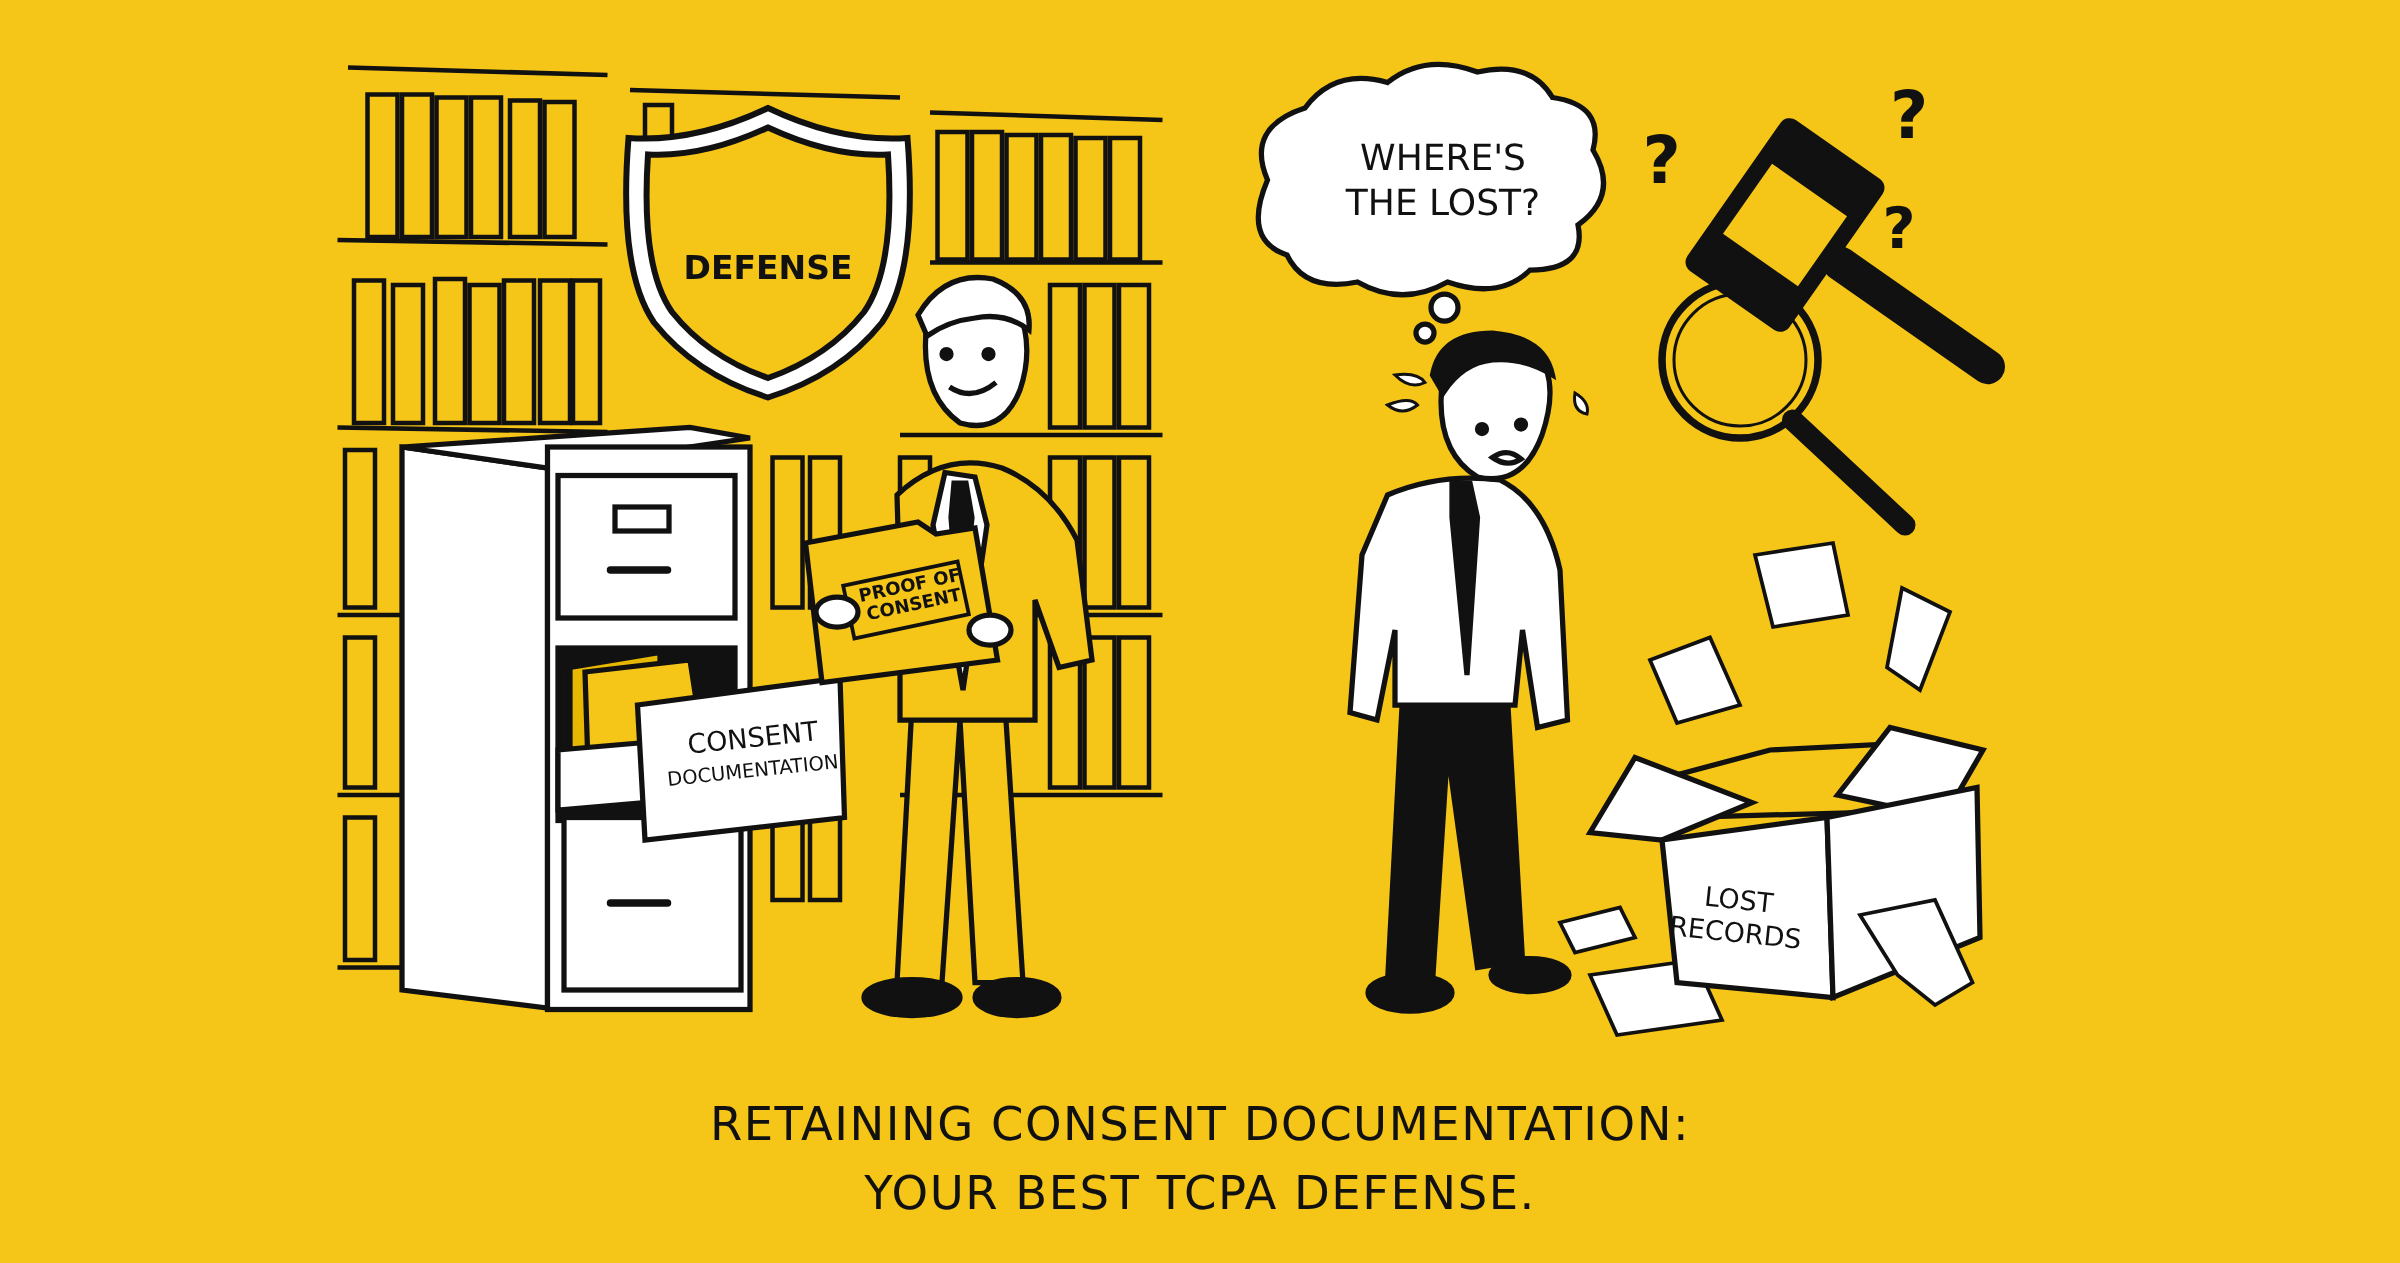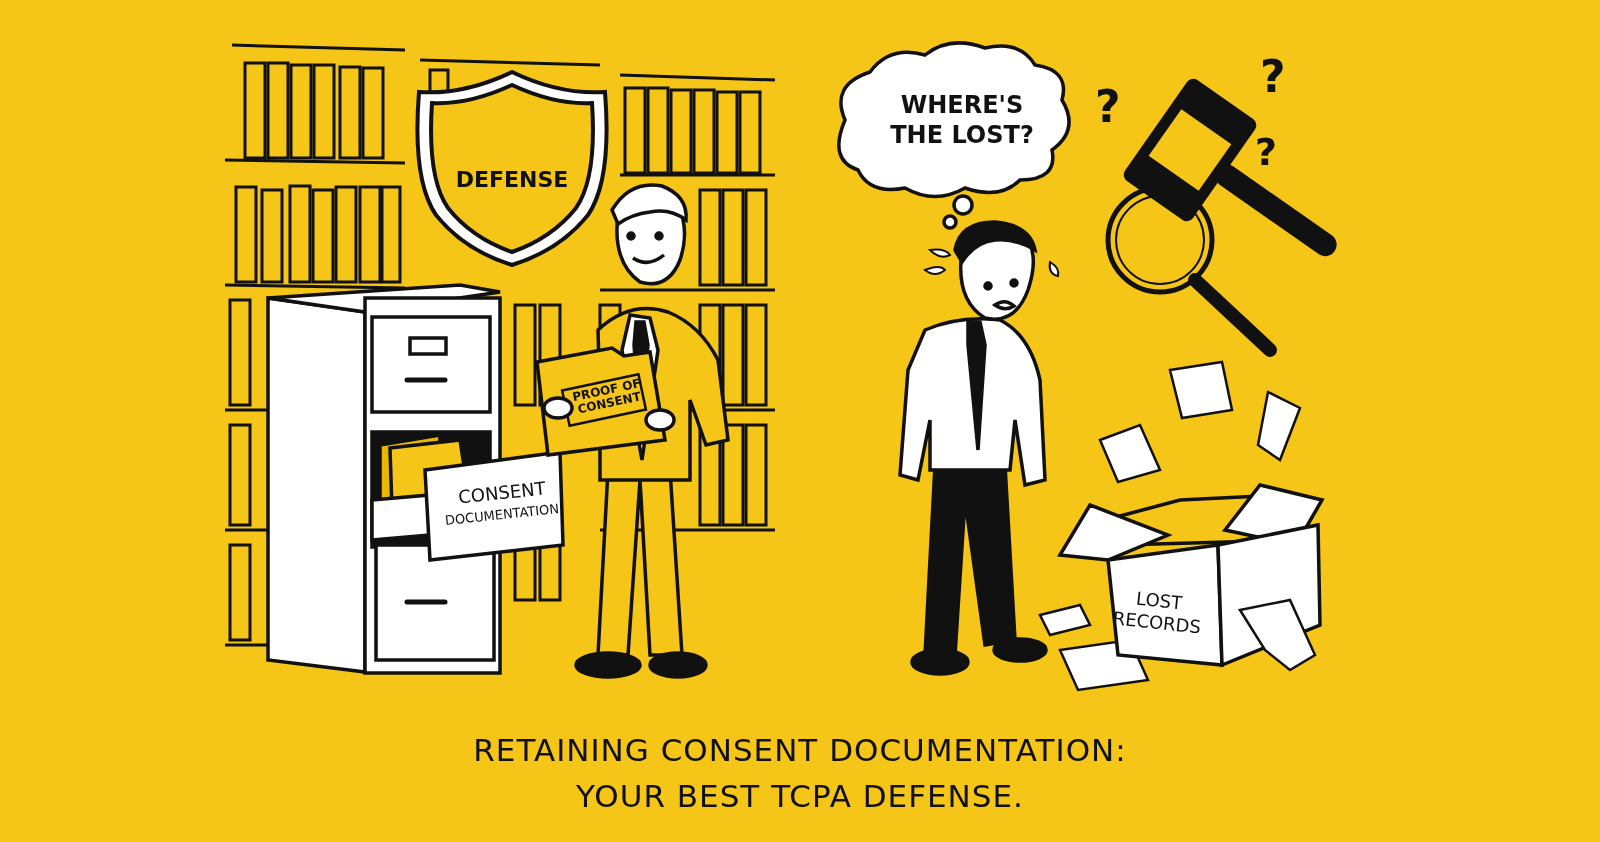--- a/index.html
+++ b/index.html
@@ -16,21 +16,21 @@
       white-space: nowrap;
     }
     .shield-title { left: 432px; top: 118px; width: 160px; font-size: 44px; letter-spacing: 1px; }
     .shield-sub { left: 432px; top: 168px; width: 160px; font-size: 22px; }
     .proof-label {
       left: 565px; top: 384px; width: 86px; font-size: 12px; font-weight: bold;
       transform: rotate(-12deg); line-height: 1.1;
     }
     .consent-title { left: 432px; top: 484px; width: 140px; font-size: 18px; transform: rotate(-6deg); font-weight: normal; }
     .consent-sub { left: 432px; top: 508px; width: 140px; font-size: 13px; transform: rotate(-6deg); font-weight: normal; }
-    .bubble-text { left: 862px; top: 90px; width: 200px; font-size: 24px; font-weight: bold; line-height: 1.25; }
+    .bubble-text { left: 862px; top: 90px; width: 200px; font-size: 24px; font-weight: normal; line-height: 1.25; }
     .lost-text {
       left: 1108px; top: 590px; width: 100px; font-size: 18px; font-weight: normal;
       transform: rotate(6deg); line-height: 1.2;
     }
     .caption {
       position: absolute; left: 0; width: 1600px; text-align: center;
       font-family: "DejaVu Sans", sans-serif; color: #111; font-size: 31px;
       letter-spacing: 1px;
     }
     .caption.l1 { top: 732px; }

